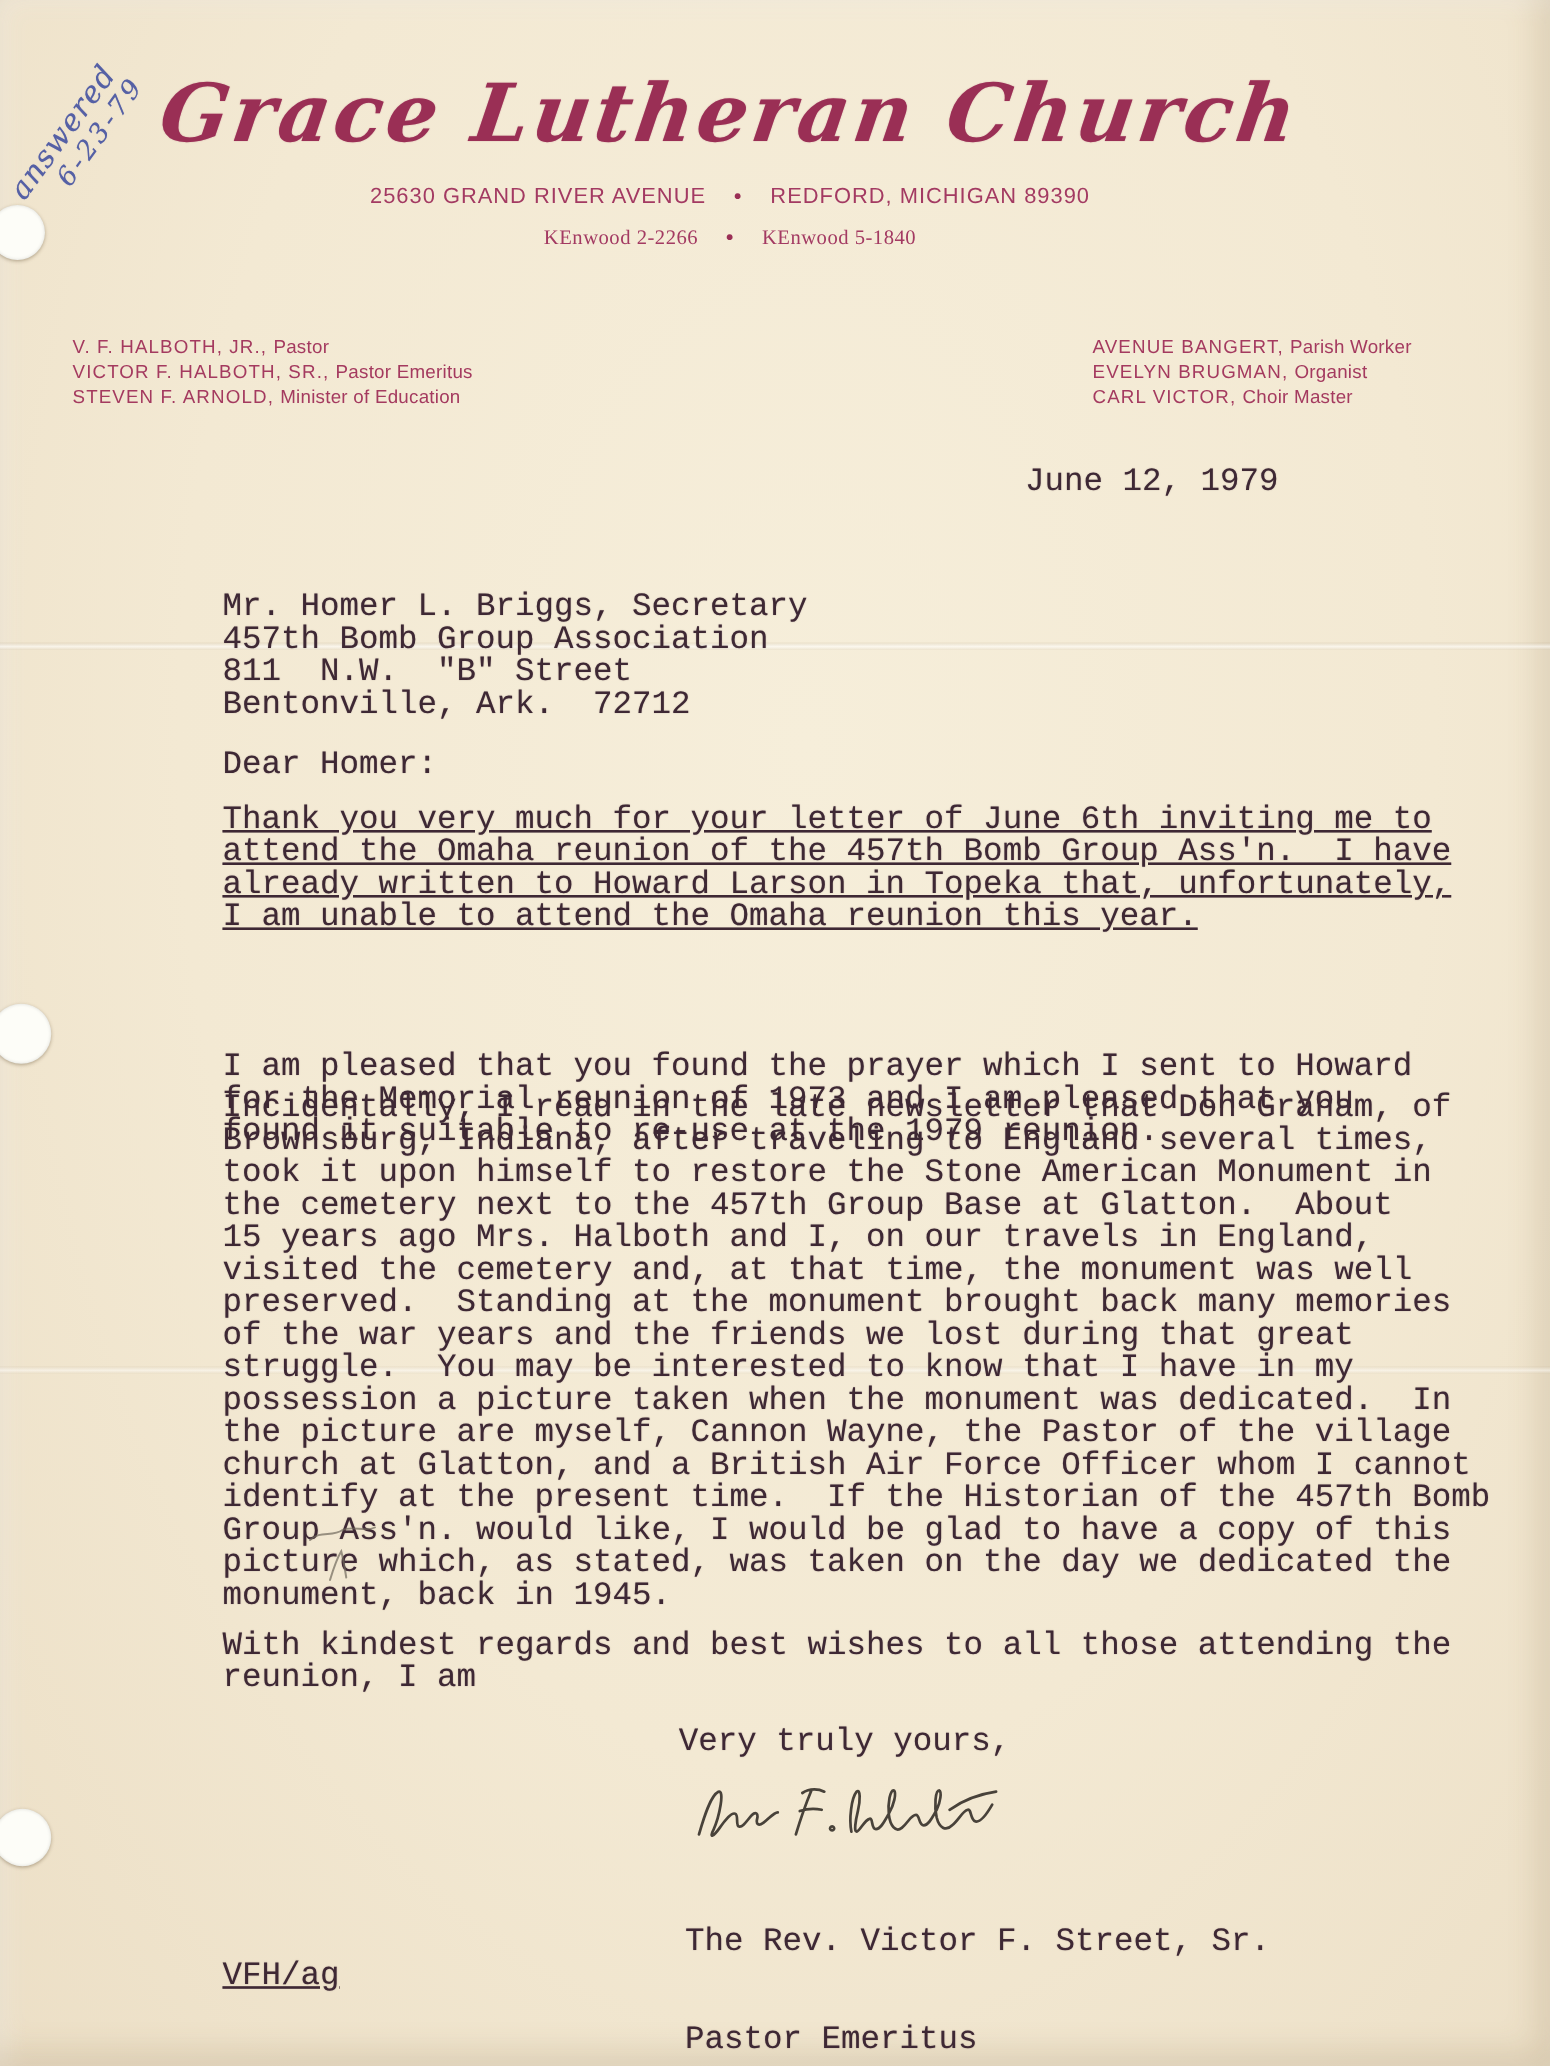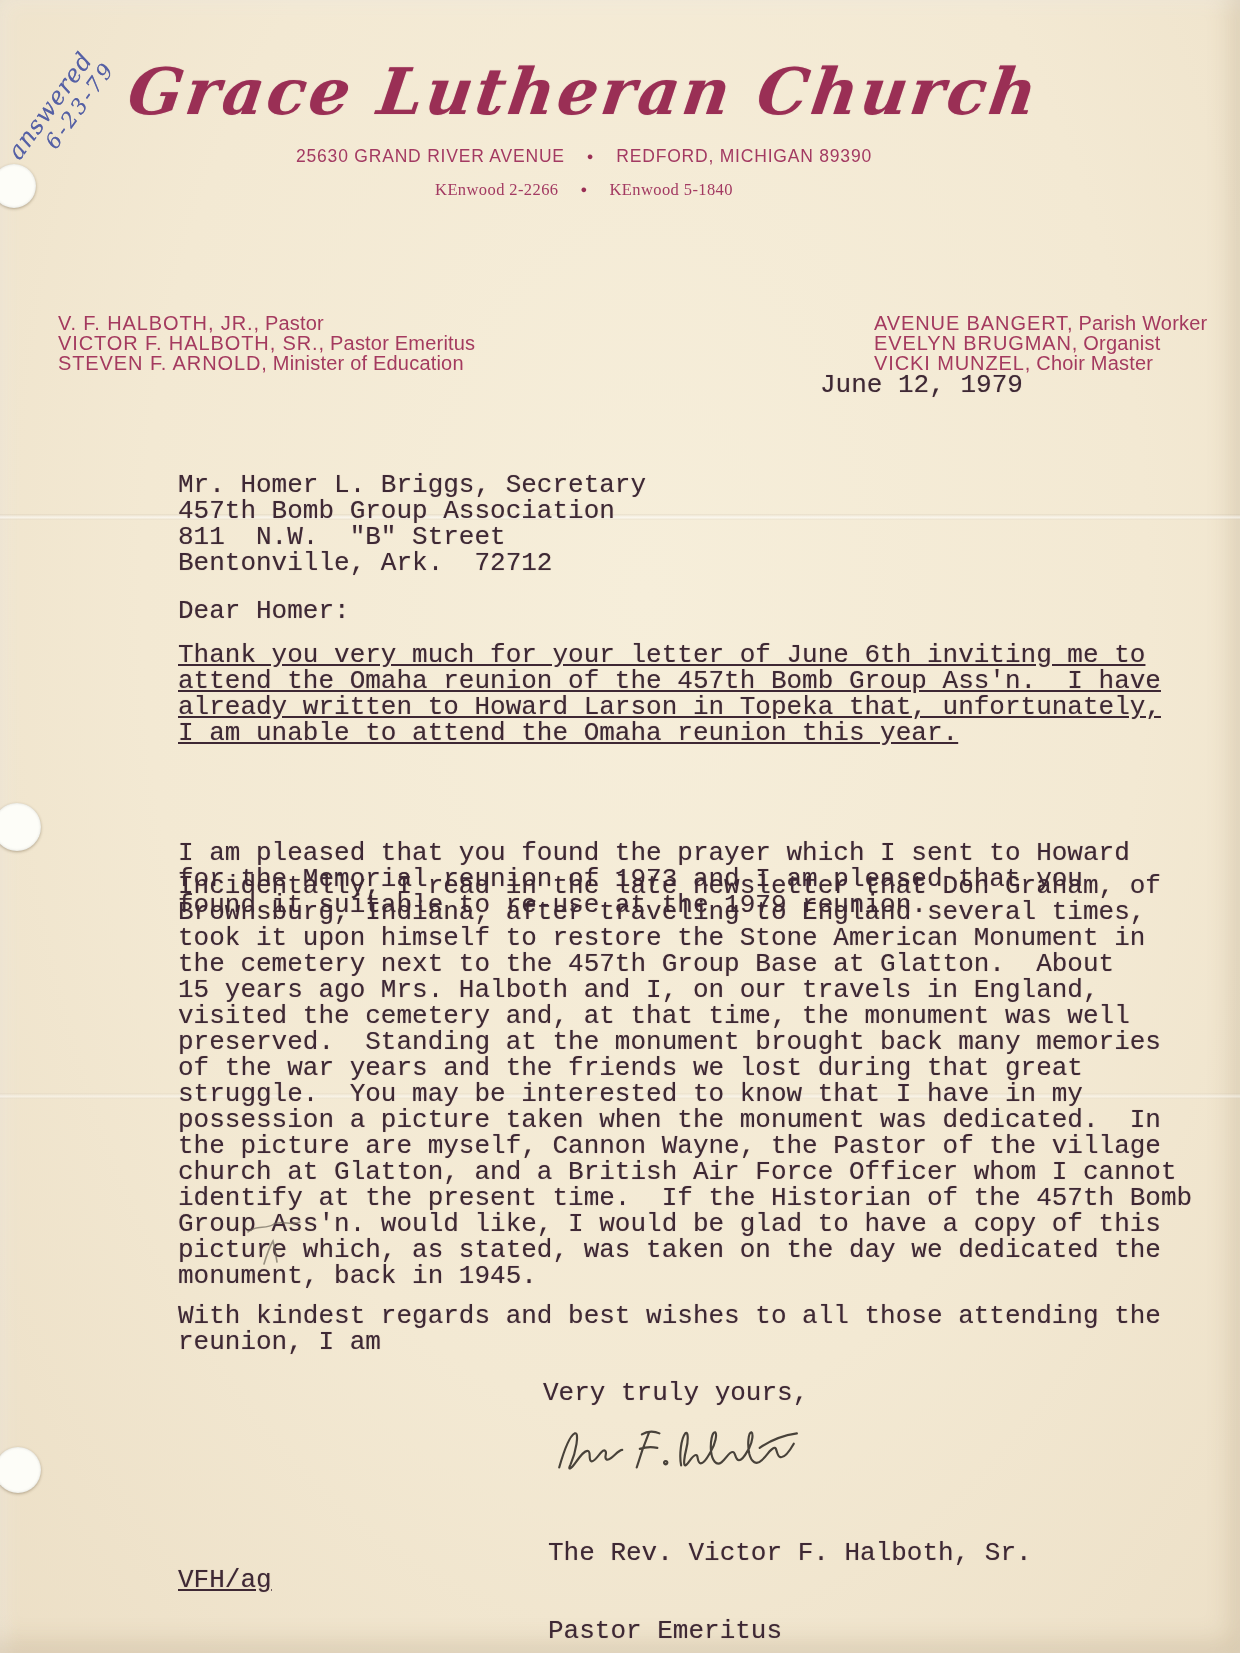--- a/index.html
+++ b/index.html
@@ -37,21 +37,21 @@
   .letterhead{position:absolute;left:0;top:0;width:1168px;text-align:center;color:var(--accent);}
   .church-name{
     position:absolute;left:0;top:54px;width:100%;
     font-family:"DejaVu Serif", serif;font-style:italic;font-weight:bold;
     font-size:64px;letter-spacing:3px;transform:skewX(-8deg);
     color:var(--accent);text-shadow:0 0 1px rgba(154,47,85,.45);
   }
   .address-row{position:absolute;left:0;top:146px;width:100%;font-size:17.5px;letter-spacing:.8px;color:#a33a62;}
   .phone-row{position:absolute;left:0;top:180px;width:100%;font-size:16.5px;letter-spacing:.4px;color:#a33a62;font-family:Liberation Serif, serif;}
   .bullet{font-size:11px;vertical-align:2px;margin:0 22px;color:var(--accent);}
-  .staff{position:absolute;top:268px;font-size:20px;line-height:20px;color:#a43a5f;white-space:nowrap;margin-top:45px;}
+  .staff{position:absolute;top:268px;font-size:15px;line-height:20px;color:#a43a5f;white-space:nowrap;}
   .staff-left{left:58px;}
   .staff-right{left:874px;}
   .staff-name{letter-spacing:.9px;}
   .staff-role{margin-left:5px;letter-spacing:.2px;}
   
   .typed{
     position:absolute;font-family:"Liberation Mono","DejaVu Sans Mono",monospace;
     font-size:26px;line-height:26px;color:var(--ink-typed);white-space:pre;
     text-shadow:0 0 1px rgba(62,40,52,.38);
   }
@@ -99,21 +99,21 @@
 
   <div class="staff staff-left">
     <div><span class="staff-name">V. F. HALBOTH, JR.,</span><span class="staff-role">Pastor</span></div>
     <div><span class="staff-name">VICTOR F. HALBOTH, SR.,</span><span class="staff-role">Pastor Emeritus</span></div>
     <div><span class="staff-name">STEVEN F. ARNOLD,</span><span class="staff-role">Minister of Education</span></div>
   </div>
 
   <div class="staff staff-right">
     <div><span class="staff-name">AVENUE BANGERT,</span><span class="staff-role">Parish Worker</span></div>
     <div><span class="staff-name">EVELYN BRUGMAN,</span><span class="staff-role">Organist</span></div>
-    <div><span class="staff-name">VICKI MUNZEL,</span><span class="staff-role">Choir Master</span></div>
+    <div><span class="staff-name">CARL VICTOR,</span><span class="staff-role">Choir Master</span></div>
   </div>
 
   <div class="typed date">June 12, 1979</div>
   <div class="typed recipient">Mr. Homer L. Briggs, Secretary
 457th Bomb Group Association
 811  N.W.  "B" Street
 Bentonville, Ark.  72712</div>
   <div class="typed salutation">Dear Homer:</div>
 
   <div class="typed para para-1">Thank you very much for your letter of June 6th inviting me to
@@ -150,19 +150,19 @@
   <div class="typed closing">Very truly yours,</div>
 
   <svg class="signature" viewBox="0 0 240 60" aria-label="Victor F. Halboth">
     <path d="M6,44 C10,30 15,14 21,11 C26,9 22,30 17,41 C14,47 17,46 22,39 C27,32 31,27 34,28 C37,29 34,37 37,38 C40,39 44,32 47,29 C50,26 52,28 51,32 C50,36 52,38 56,35 C60,32 64,27 67,27"></path>
     <path d="M86,12 C92,8 99,9 103,11 M93,10 C88,22 84,34 81,44 M84,26 C90,24 96,24 101,25 M109,41 a1.6,1.6 0 1 1 .1,0"></path>
     <path d="M124,42 C122,32 124,16 128,11 C131,8 131,18 129,26 C127,34 126,42 128,42 C131,41 134,33 138,32 C141,31 139,40 143,40 C147,40 150,33 153,28 C157,21 159,12 157,10 C154,9 152,20 153,29 C154,37 158,43 163,39 C168,35 170,29 174,29 C177,29 176,37 180,37 C184,37 187,30 190,25 C193,19 194,11 192,10 C189,10 188,22 190,31 C192,39 197,42 202,37 C207,33 210,26 214,25 C217,24 216,33 220,34 C224,35 229,28 233,21"></path>
     <path d="M200,25 C210,18 222,13 236,11"></path>
   </svg>
 
   <div class="typed signer">
-    <div>The Rev. Victor F. Halboth, Sr.</div>
+    <div>The Rev. Victor F. Street, Sr.</div>
     <div>Pastor Emeritus</div>
   </div>
 
   <div class="typed reference">VFH/ag</div>
 
 </div>
 
 </body></html>

